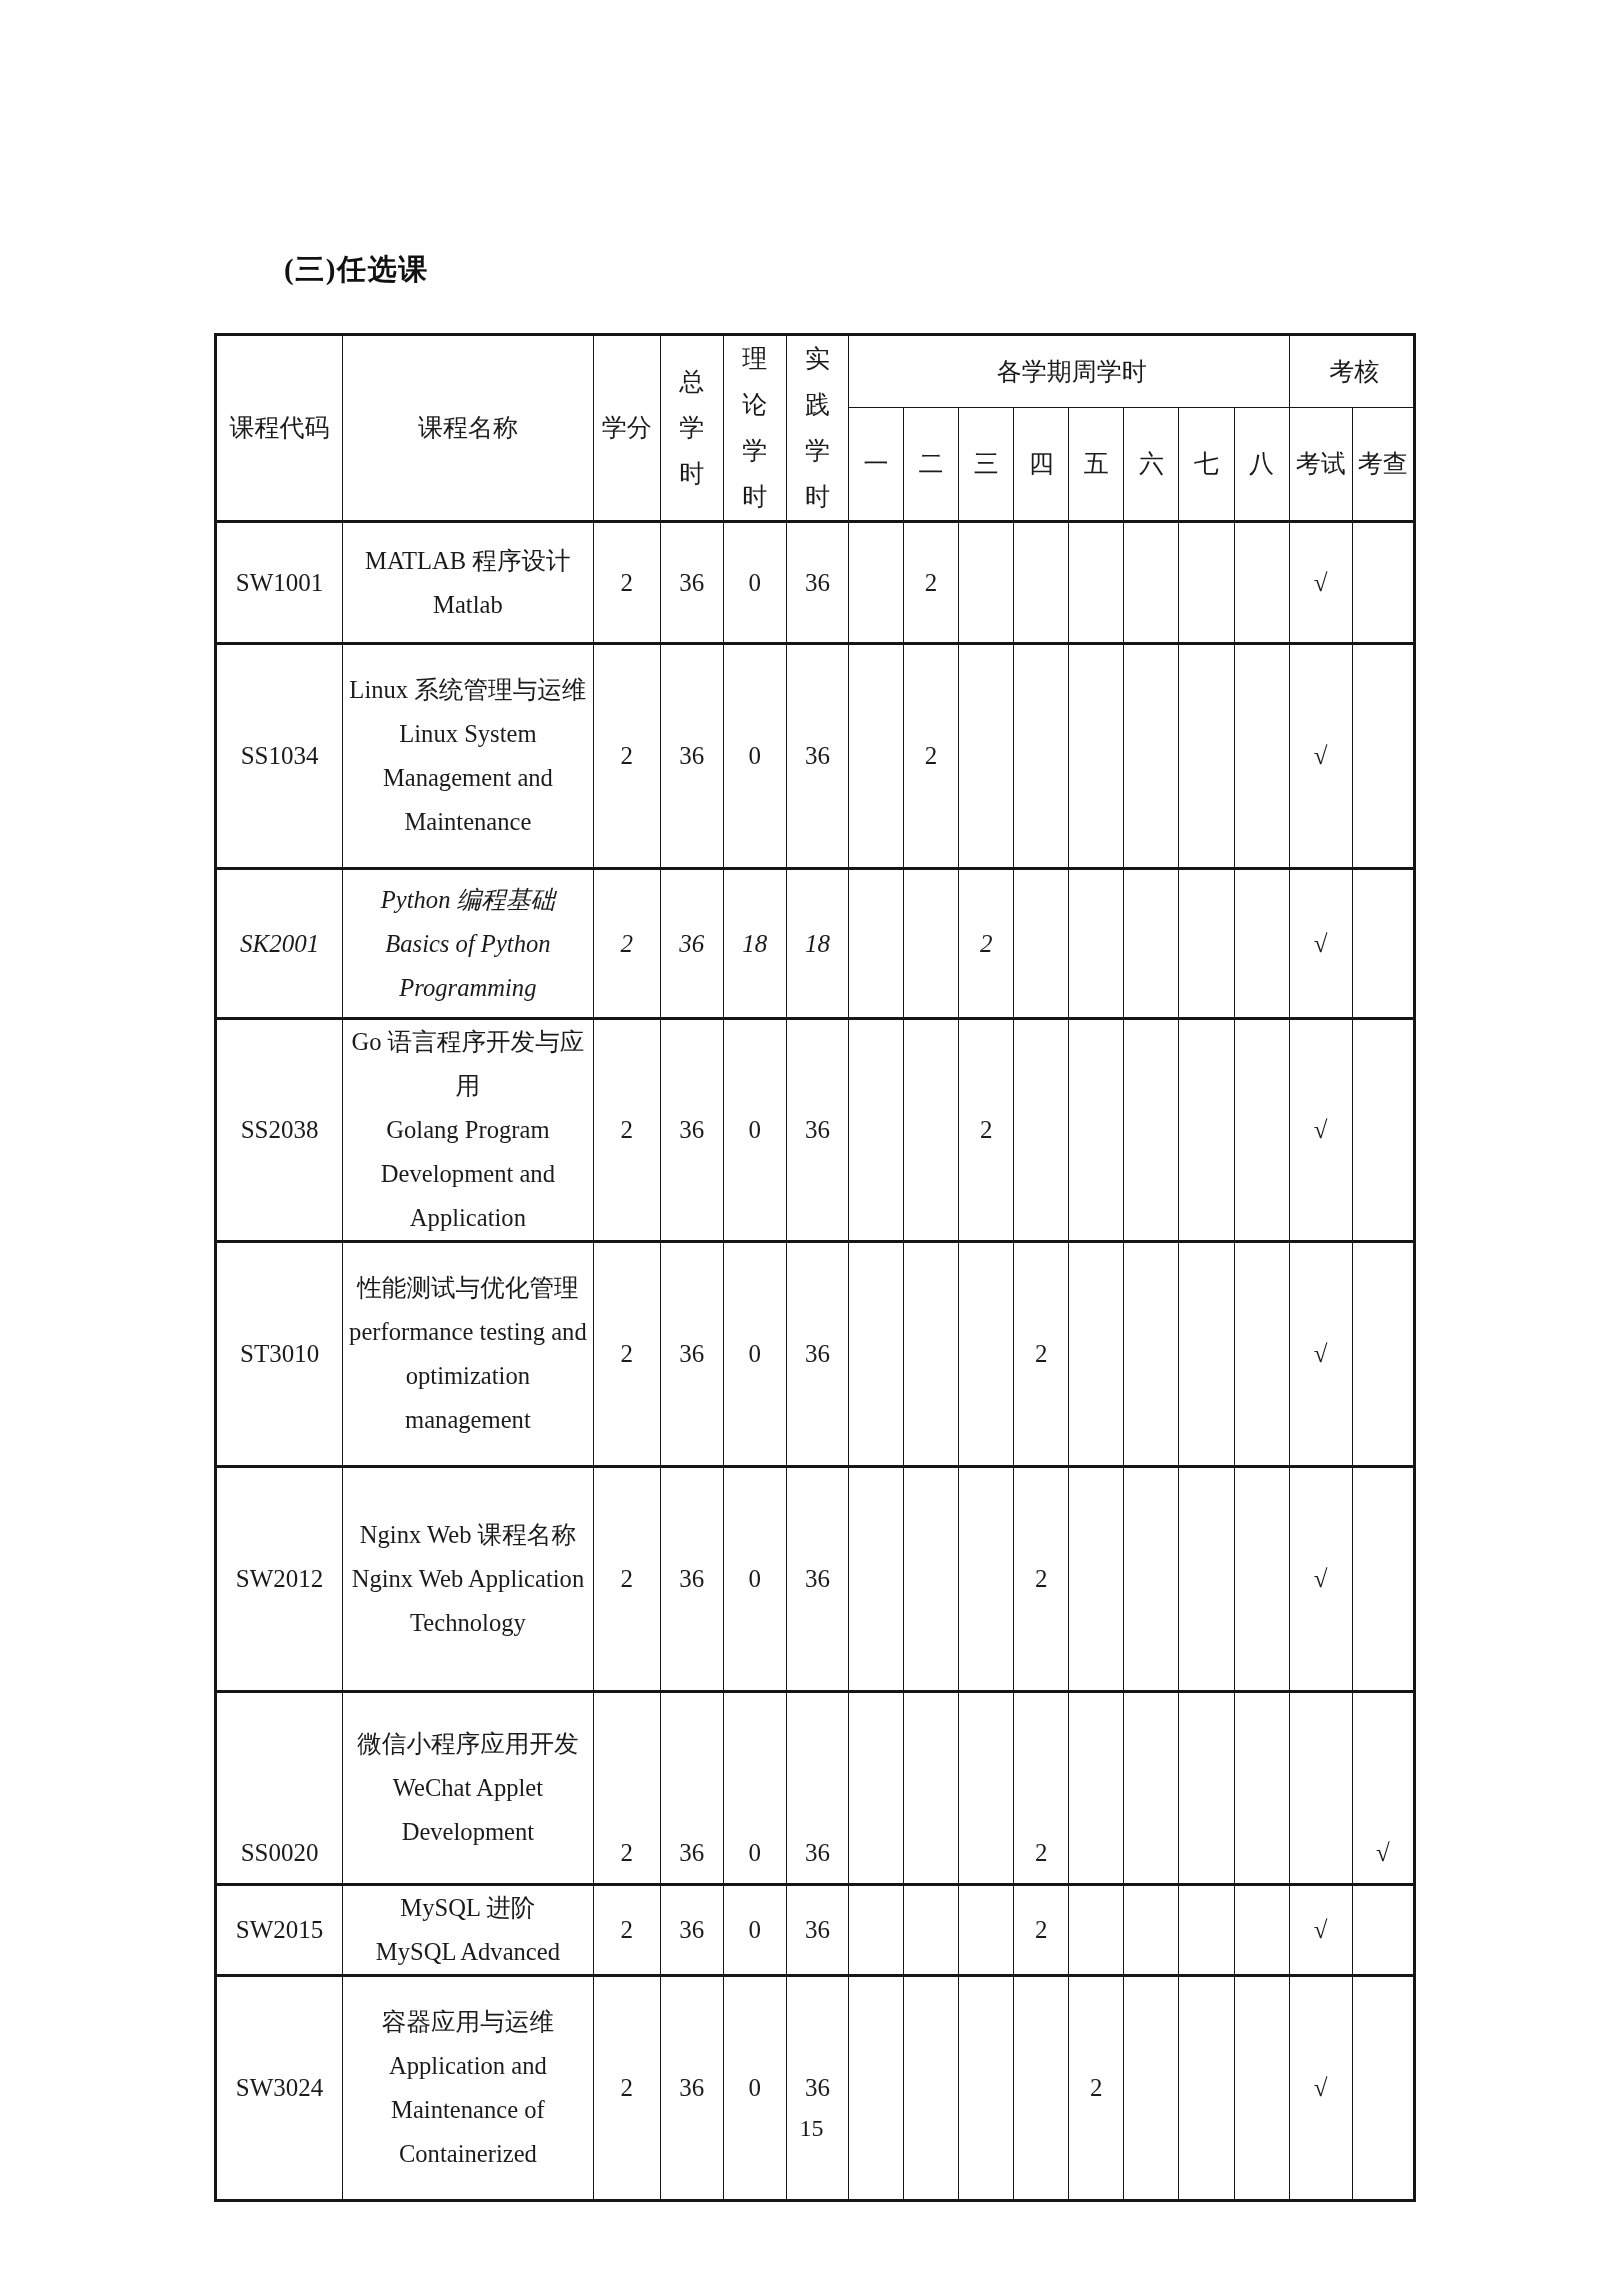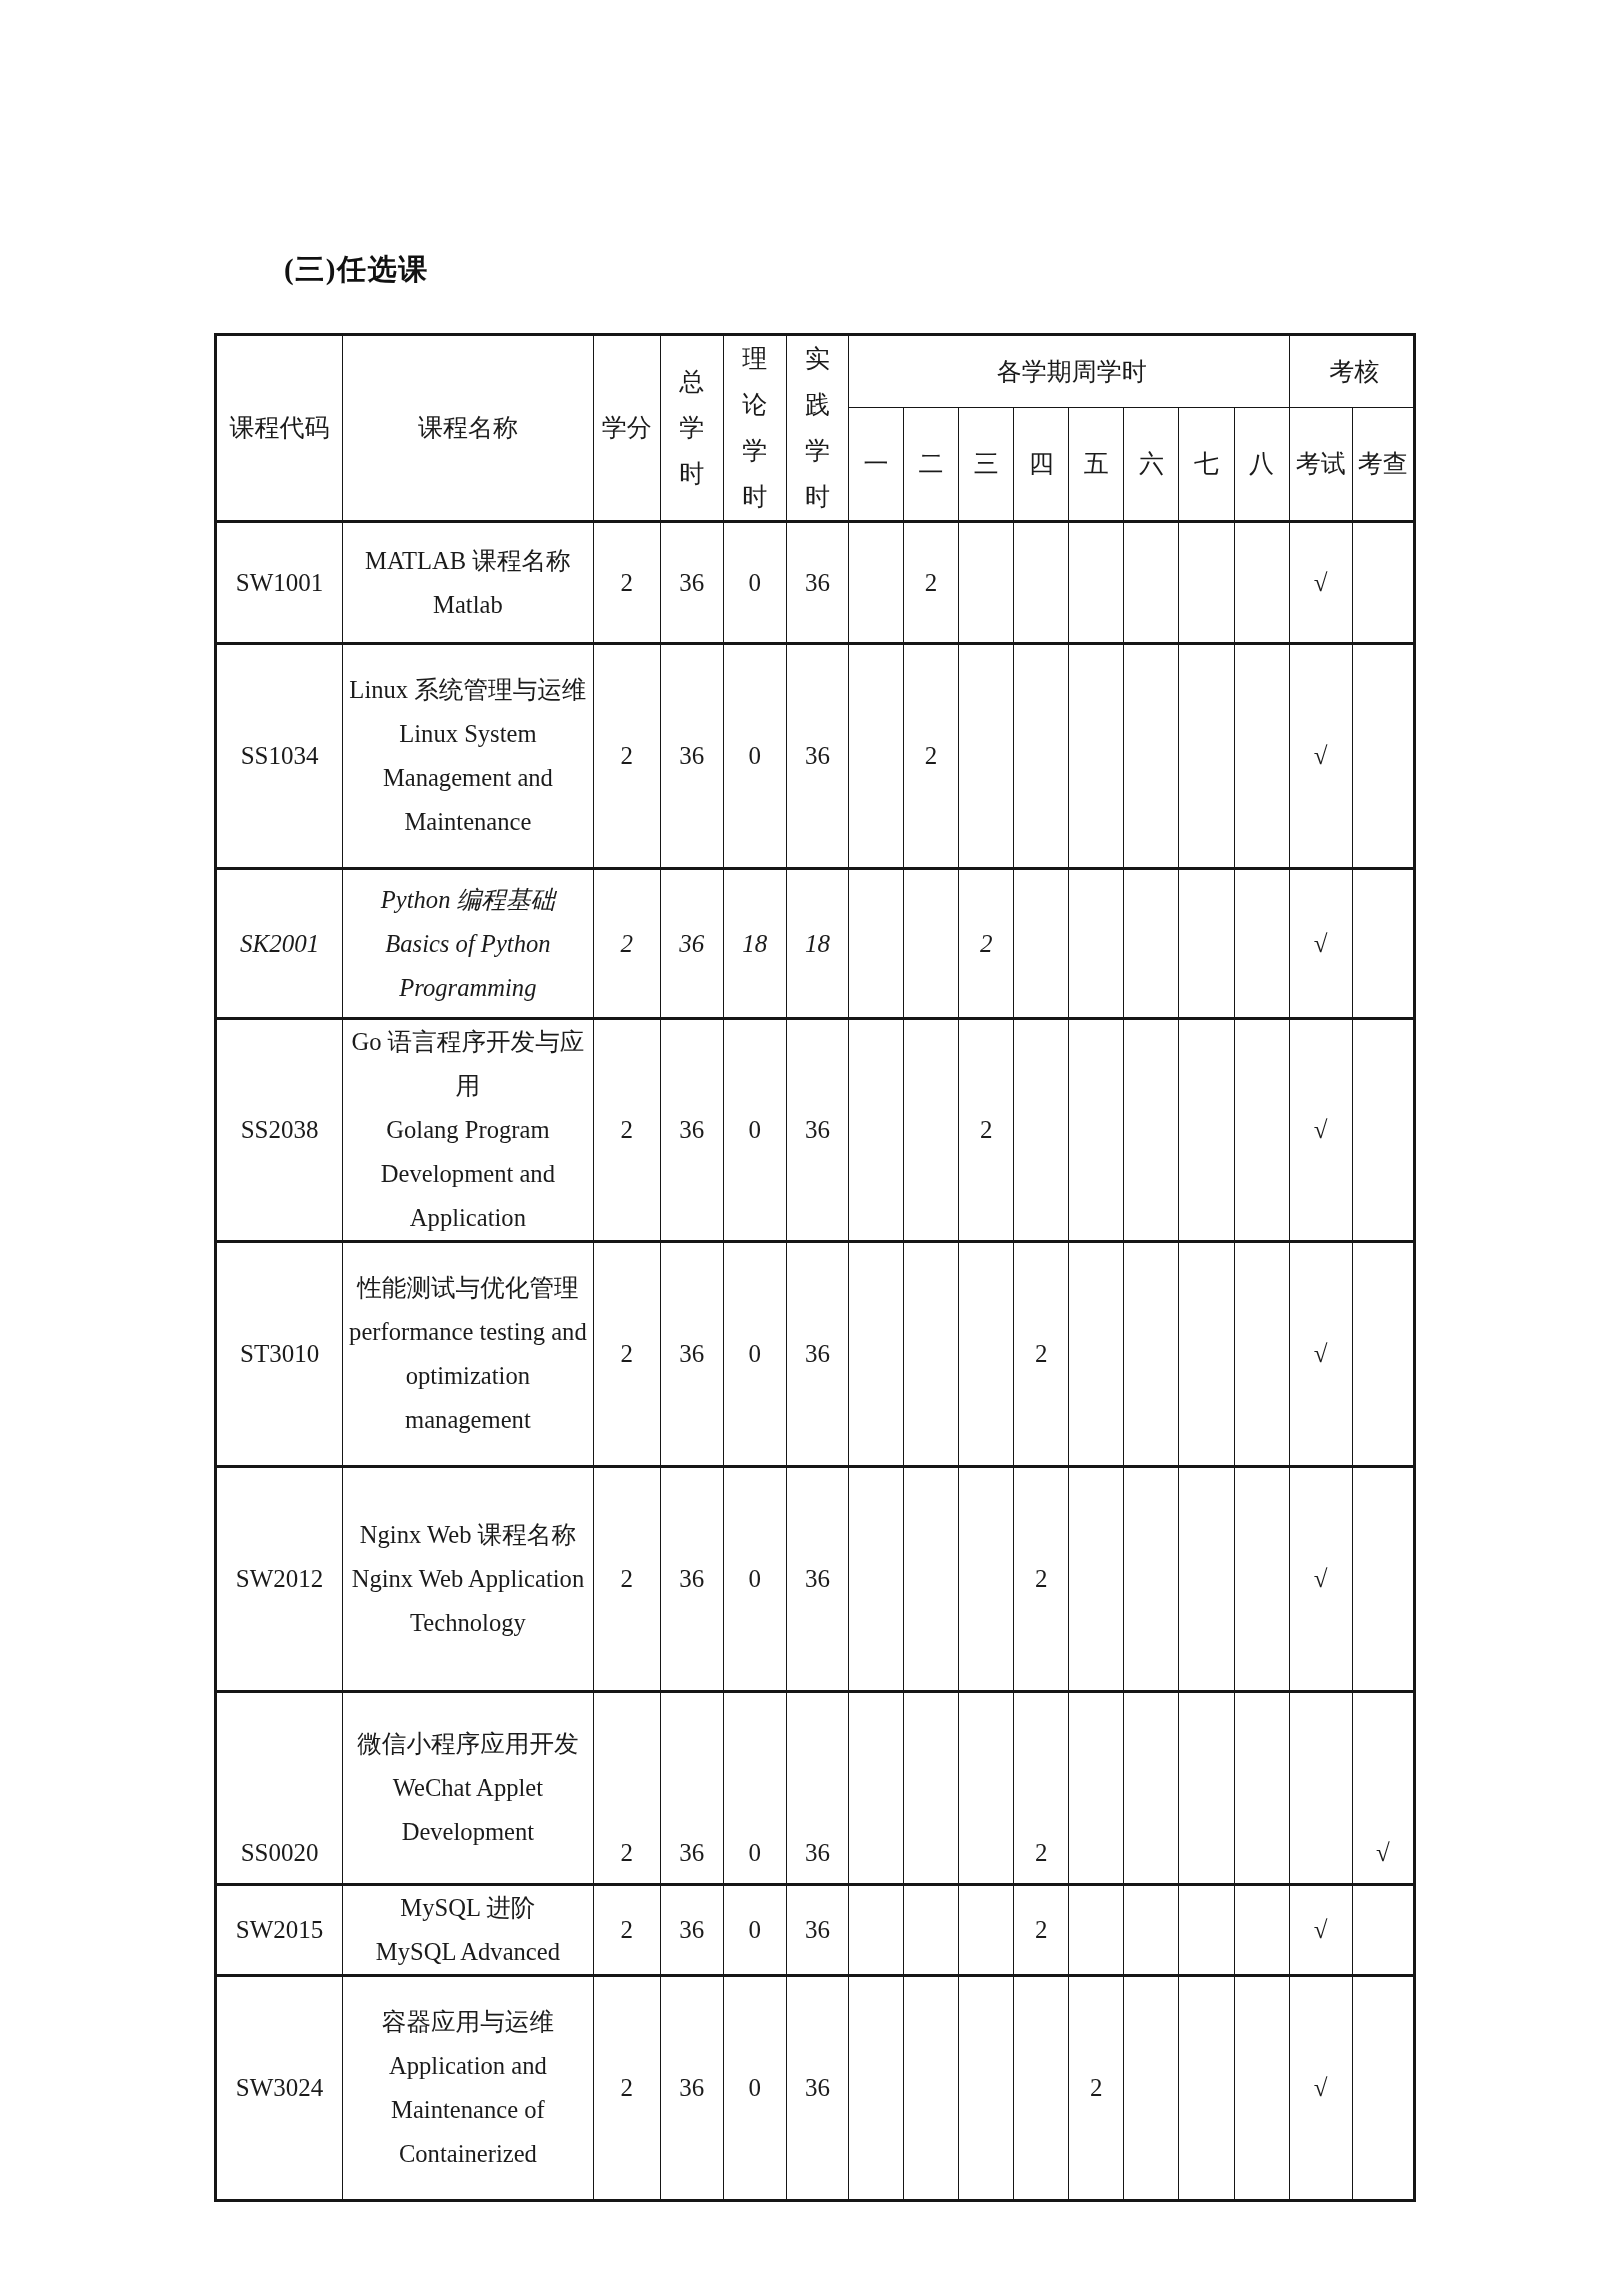--- a/index.html
+++ b/index.html
@@ -122,21 +122,21 @@
         <th>七</th>
         <th>八</th>
         <th class="narrow-wrap">考试</th>
         <th class="narrow-wrap">考查</th>
       </tr>
     </thead>
     <tbody>
         <tr>
           <td>SW1001</td>
           <td class="name-cell">
-            <div>MATLAB 课程名称</div>
+            <div>MATLAB 程序设计</div>
             <div>Matlab</div>
           </td>
           <td>2</td>
           <td>36</td>
           <td>0</td>
           <td>36</td>
           <td></td>
           <td>2</td>
           <td></td>
           <td></td>
@@ -311,15 +311,16 @@
           <td>2</td>
           <td></td>
           <td></td>
           <td></td>
           <td>√</td>
           <td></td>
         </tr>
       </tbody>
   </table>
 
+  <div class="page-number">15</div>
 
 </div>
 
 
 </body></html>

